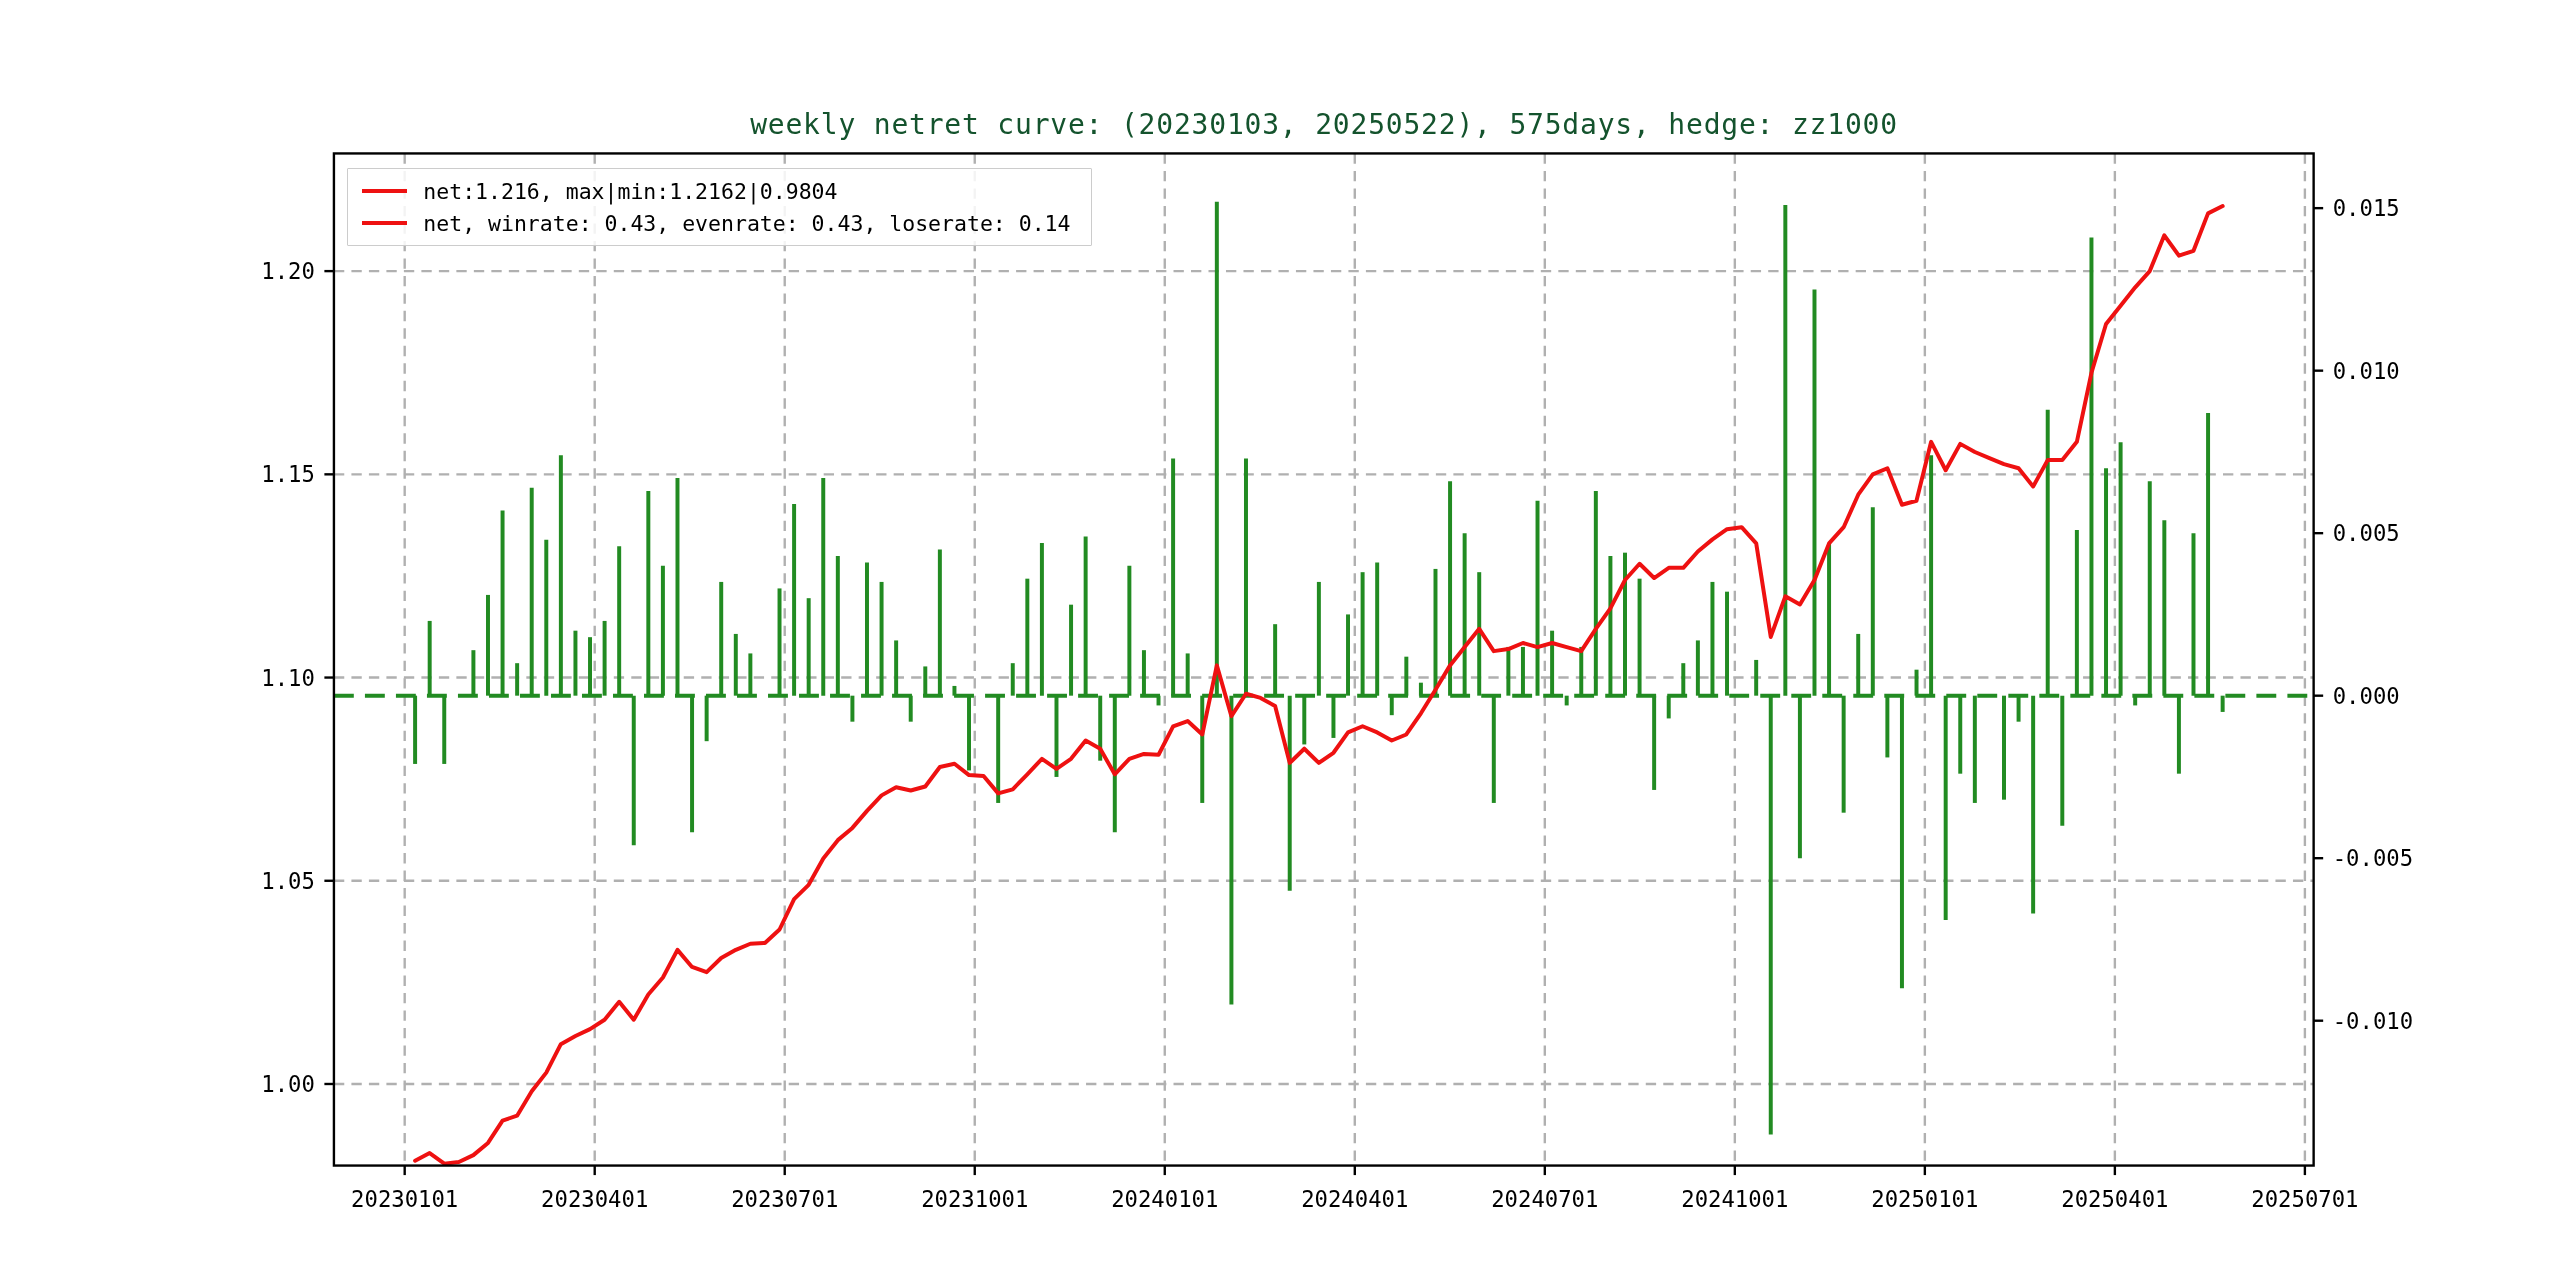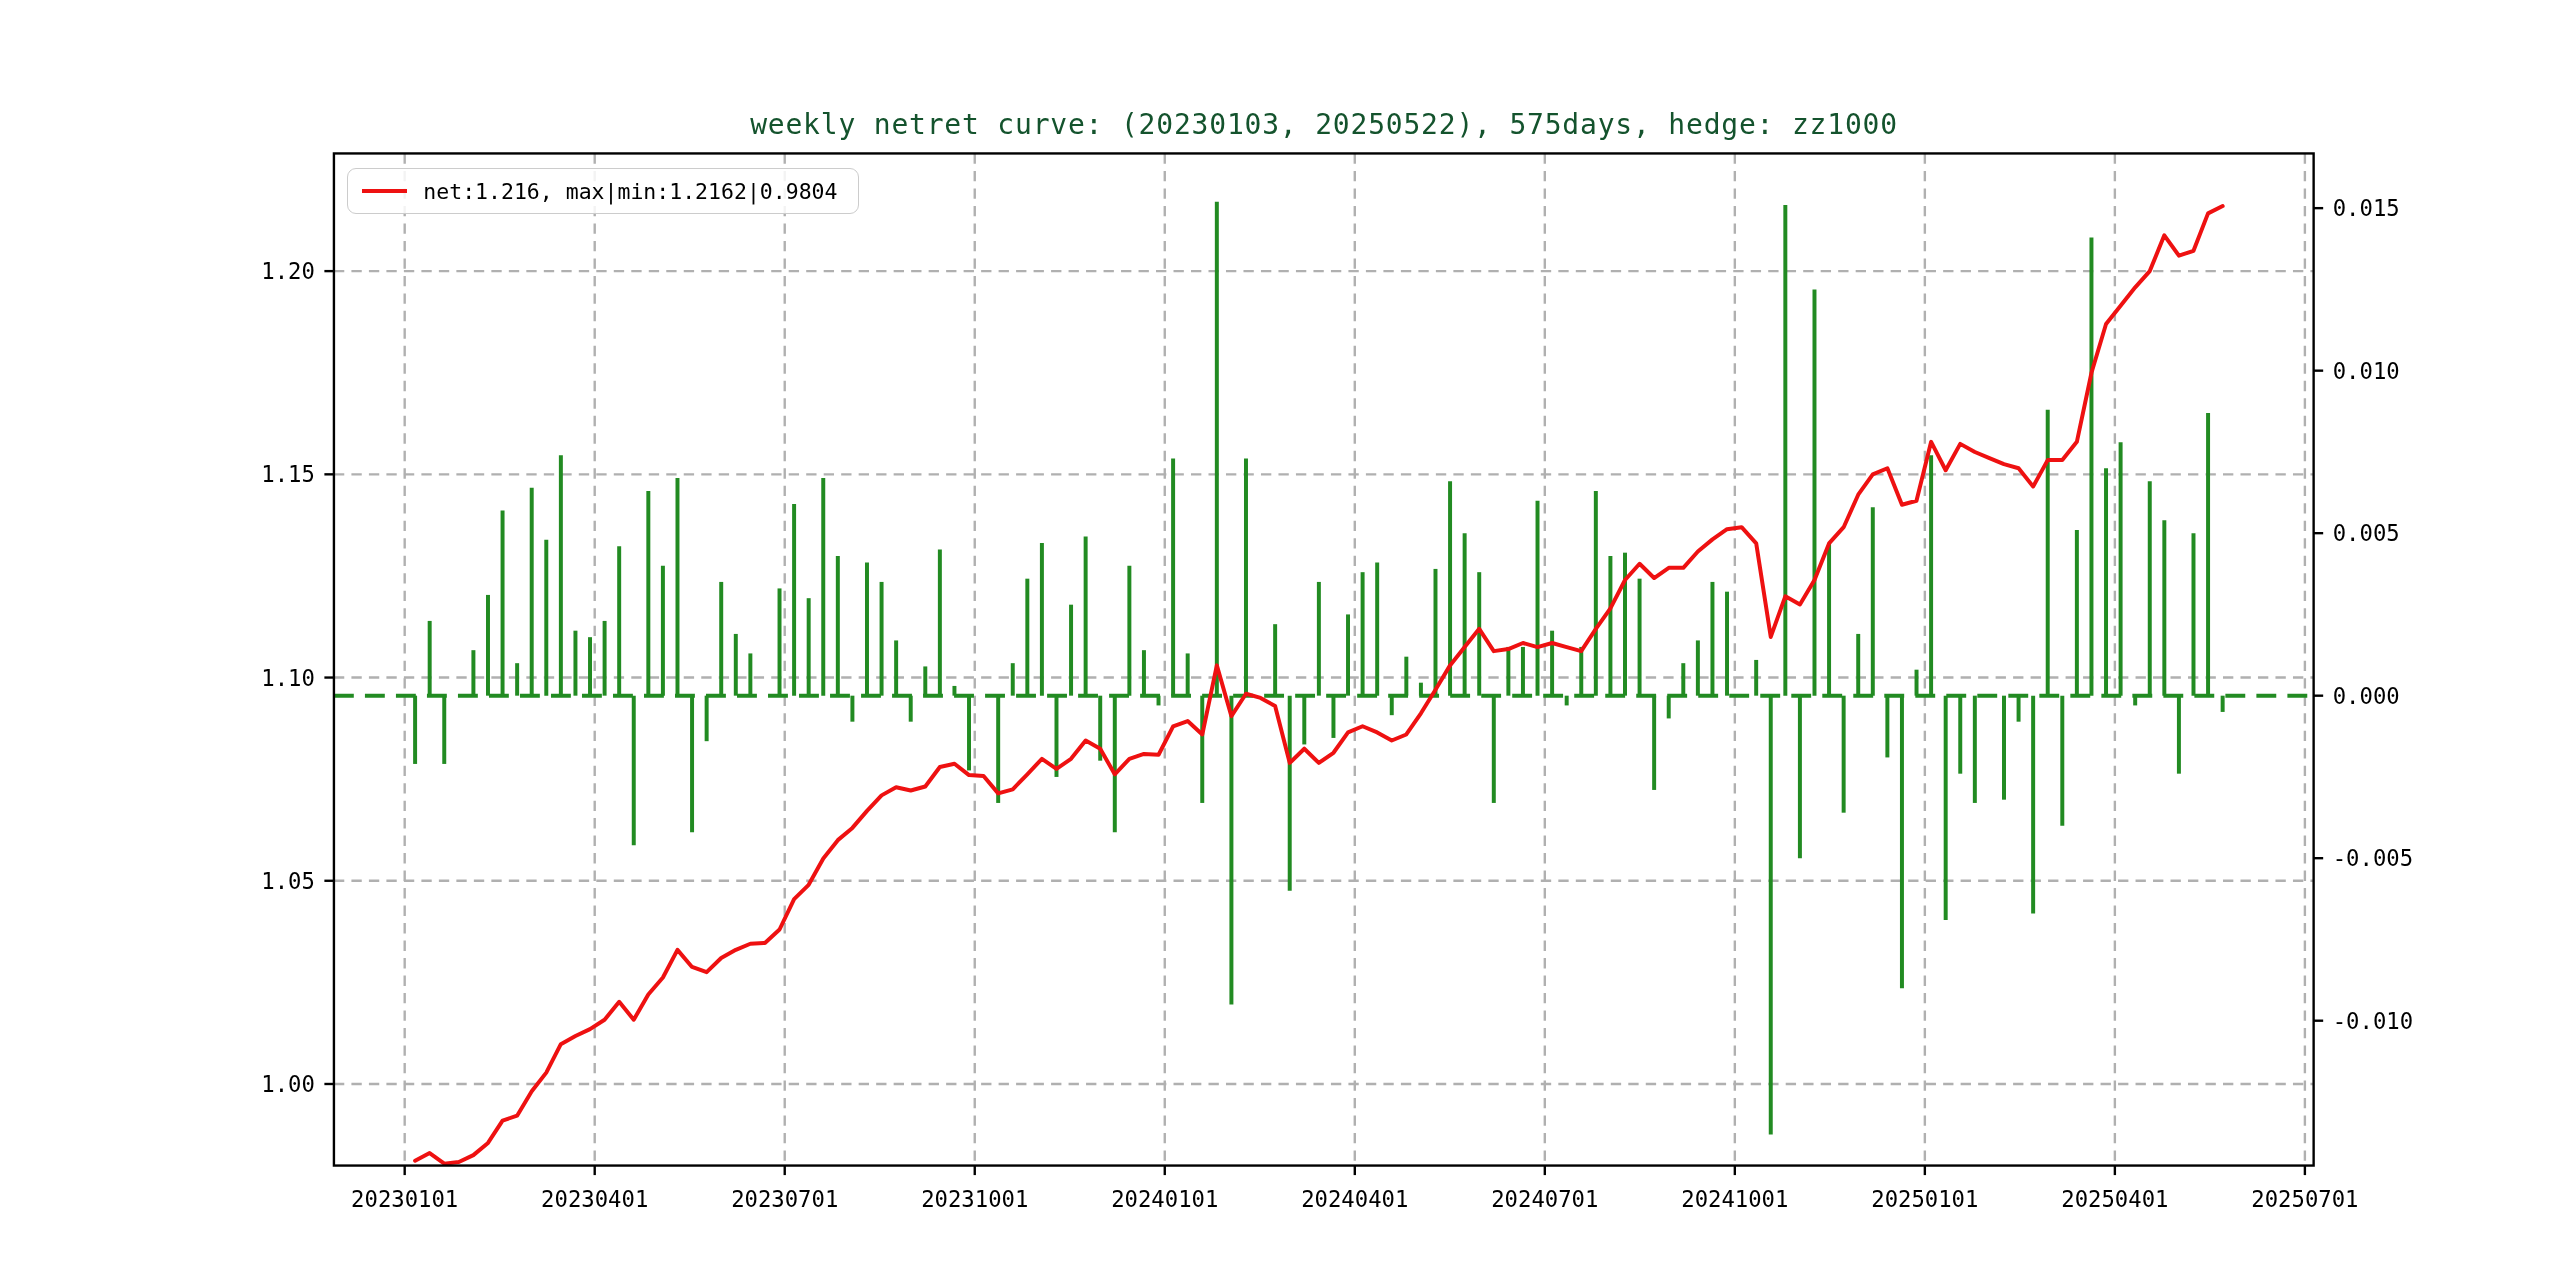--- a/index.html
+++ b/index.html
@@ -6,21 +6,21 @@
   body{width:2576px;height:1288px;position:relative;overflow:hidden;
        font-family:"DejaVu Sans Mono","Liberation Mono",monospace;}
   #plot{position:absolute;left:0;top:0;}
   .chart-title{
     position:absolute;left:334px;top:108px;width:1980px;
     text-align:center;font-size:28px;color:#14532d;letter-spacing:0.8px;white-space:pre;
   }
   .legend{
     position:absolute;left:347px;top:168px;
     background:rgba(255,255,255,0.85);
-    border:1.6px solid #cccccc;border-radius:9px;
+    border:1.6px solid #cccccc;border-radius:1px;
     padding:9.5px 20.7px 9.5px 14.3px;
     display:flex;flex-direction:column;gap:7.2px;
   }
   .legend-row{display:flex;align-items:center;gap:16px;}
   .legend-swatch{width:45px;height:4px;background:#ee1111;flex:0 0 auto;}
   .legend-label{font-size:21.5px;color:#000;white-space:pre;}
   svg text{font-family:"DejaVu Sans Mono","Liberation Mono",monospace;}
 </style>
 </head>
 <body>
@@ -219,14 +219,18 @@
     </g>
   </svg>
 
 <div class="chart-title">weekly netret curve: (20230103, 20250522), 575days, hedge: zz1000</div>
 
 <div class="legend">
   <div class="legend-row">
     <span class="legend-swatch"></span>
     <span class="legend-label">net:1.216, max|min:1.2162|0.9804</span>
   </div>
+  <div class="legend-row">
+    <span class="legend-swatch"></span>
+    <span class="legend-label">net, winrate: 0.43, evenrate: 0.43, loserate: 0.14</span>
+  </div>
 </div>
 
 
 </body></html>

